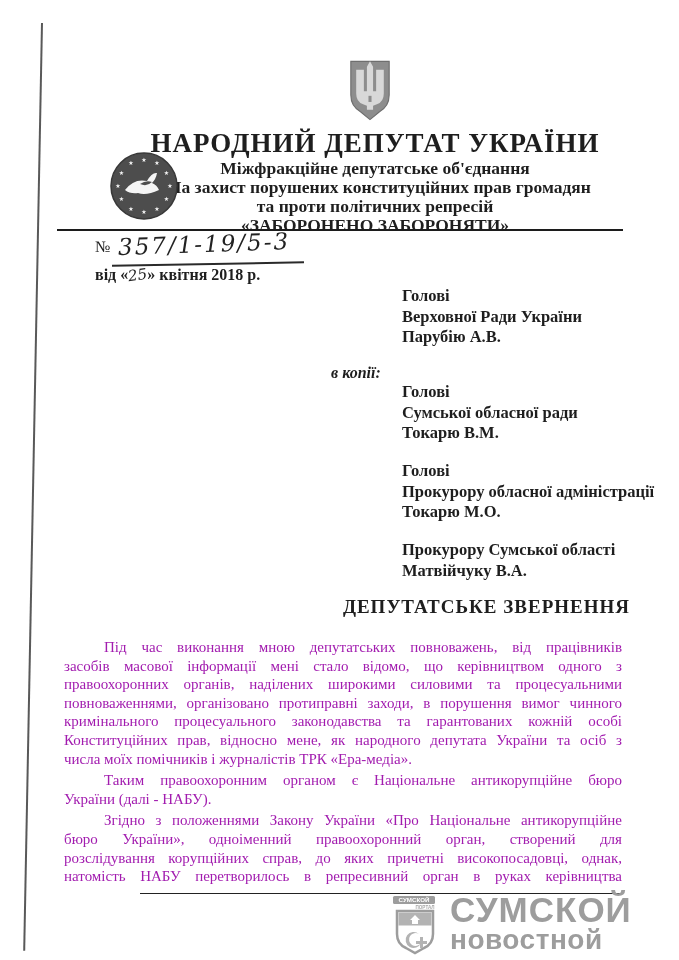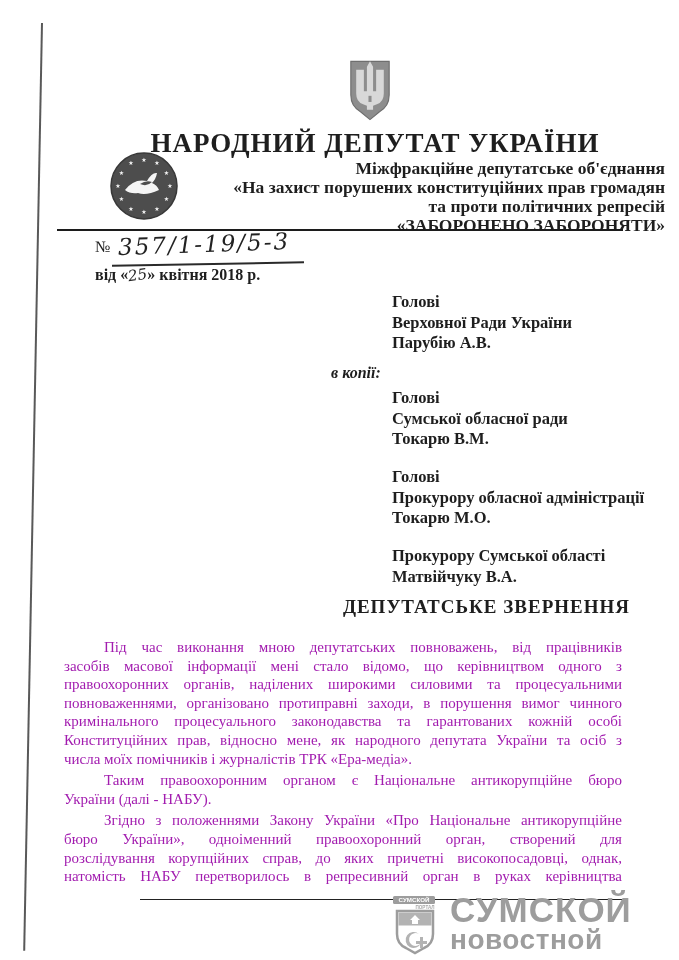--- a/index.html
+++ b/index.html
@@ -10,45 +10,45 @@
   }
   
   .scan-line{
     position:absolute;left:41px;top:23px;width:2px;height:928px;
     background:#3c3c3c;transform:rotate(1.1deg);transform-origin:top center;opacity:.85;
   }
   
   .emblem{position:absolute;left:347px;top:57px;width:46px;height:70px;}
   .hdr{position:absolute;left:85px;top:128px;width:580px;text-align:center;}
   .hdr-title{font-size:27px;font-weight:bold;letter-spacing:1px;white-space:nowrap;}
-  .hdr-sub{font-size:17.5px;font-weight:bold;line-height:19px;text-align:right;}
+  .hdr-sub{font-size:17.5px;font-weight:bold;line-height:19px;}
   .seal{position:absolute;left:110px;top:152px;width:68px;height:68px;}
   .rule{position:absolute;left:57px;top:229px;width:566px;height:2px;background:#1c1c1c;}
   
   .refnum{position:absolute;left:95px;top:238px;font-size:16px;}
   .hand{
     font-family:"DejaVu Serif",serif;font-style:italic;color:#222;
     display:inline-block;
   }
   .hand-num{font-size:23px;letter-spacing:2px;transform:rotate(-2deg);position:absolute;left:118px;top:231px;}
   .num-underline{position:absolute;left:112px;top:263px;width:192px;height:2px;background:#2a2a2a;transform:rotate(-1deg);}
   .dateline{position:absolute;left:95px;top:266px;font-size:16px;font-weight:bold;}
   .hand-day{font-size:15px;transform:rotate(-8deg);font-weight:normal;}
   
-  .group{position:absolute;left:392px;font-size:16.5px;font-weight:bold;line-height:20.5px;white-space:nowrap;margin-top:6px;}
+  .group{position:absolute;left:402px;font-size:16.5px;font-weight:bold;line-height:20.5px;white-space:nowrap;}
   .copy-label{position:absolute;left:331px;top:364px;font-size:16px;font-weight:bold;font-style:italic;}
   
   .doc-title{position:absolute;left:85px;top:596px;width:545px;text-align:right;
     font-size:19px;font-weight:bold;letter-spacing:1px;}
   .body{position:absolute;left:64px;top:638px;width:558px;font-size:15px;color:#a21caf;}
   .para{margin:0 0 3px 0;}
   .bline{text-align:justify;text-align-last:justify;line-height:18.6px;}
   .bline.last{text-align-last:left;}
   .bline.indent{text-indent:40px;}
-  .u-seg{border-bottom:1.6px solid #222;padding-bottom:15px;}
+  .u-seg{border-bottom:1.6px solid #222;padding-bottom:9px;}
   
   .wm{position:absolute;left:392px;top:893px;color:#9d9d9d;
     font-family:"Liberation Sans","DejaVu Sans",sans-serif;}
   .wm-shield{position:absolute;left:0;top:2px;width:50px;height:62px;}
   .wm-l1{position:absolute;left:58px;top:0px;font-size:35px;font-weight:bold;letter-spacing:1px;line-height:34px;}
   .wm-l2{position:absolute;left:58px;top:32px;font-size:28px;font-weight:bold;letter-spacing:.5px;line-height:30px;}
 </style>
 </head>
 <body>
 

